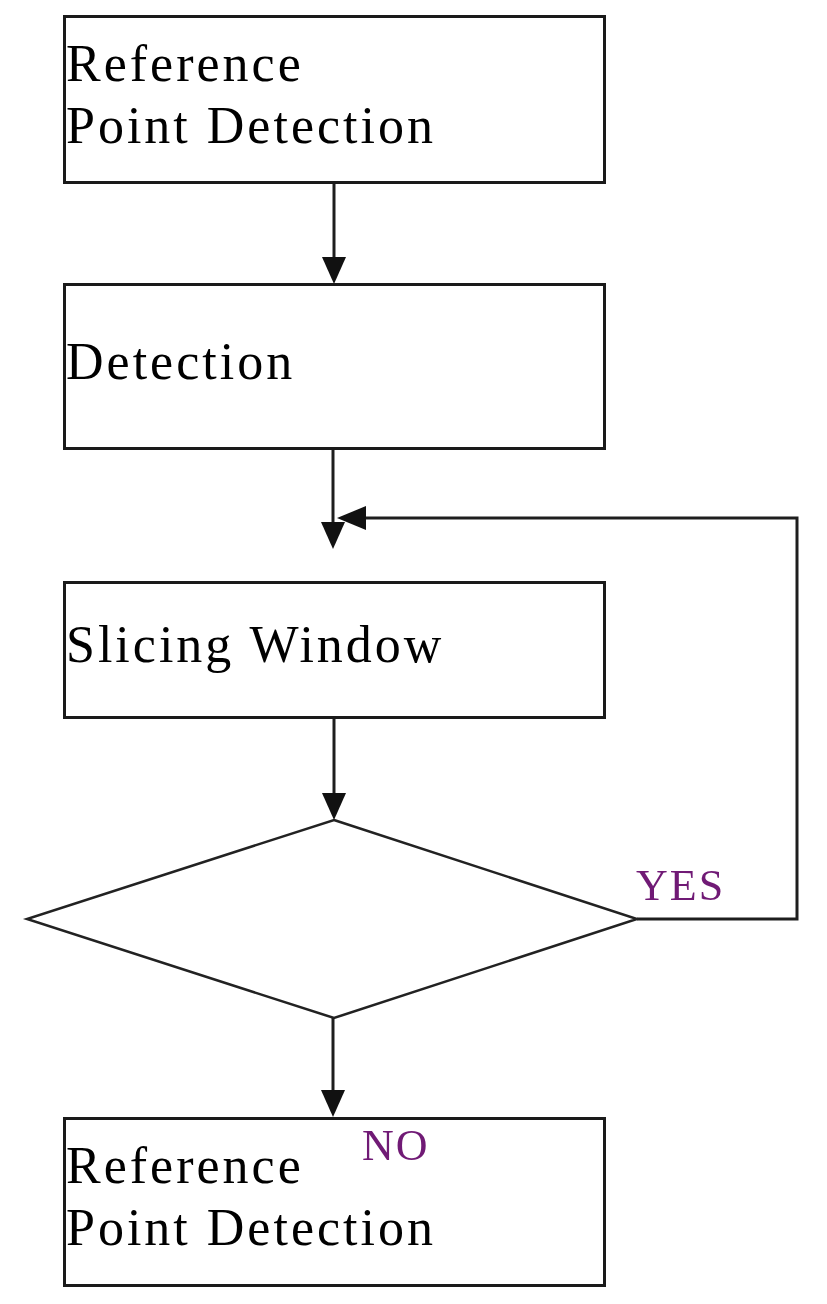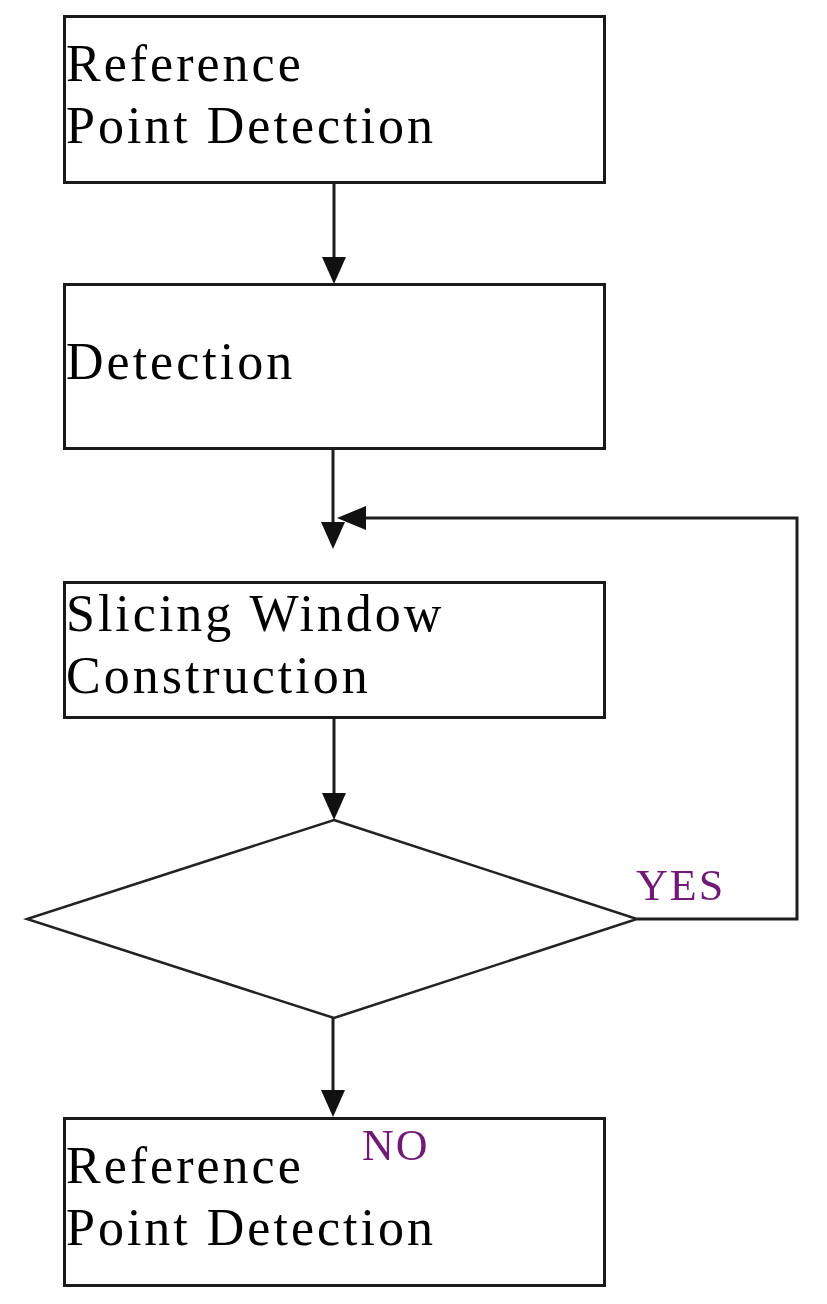--- a/index.html
+++ b/index.html
@@ -118,21 +118,20 @@
     <div>Reference</div>
     <div>Point Detection</div>
   </div>
 
   <div class="node node-box2">
     <div>Detection</div>
   </div>
 
   <div class="node node-box3">
     <div>Slicing Window</div>
-    <div>Construction</div>
   </div>
 
 
   <div class="edge-label edge-label-yes">YES</div>
   <div class="edge-label edge-label-no">NO</div>
 
   <div class="node node-box4">
     <div>Reference</div>
     <div>Point Detection</div>
   </div>

